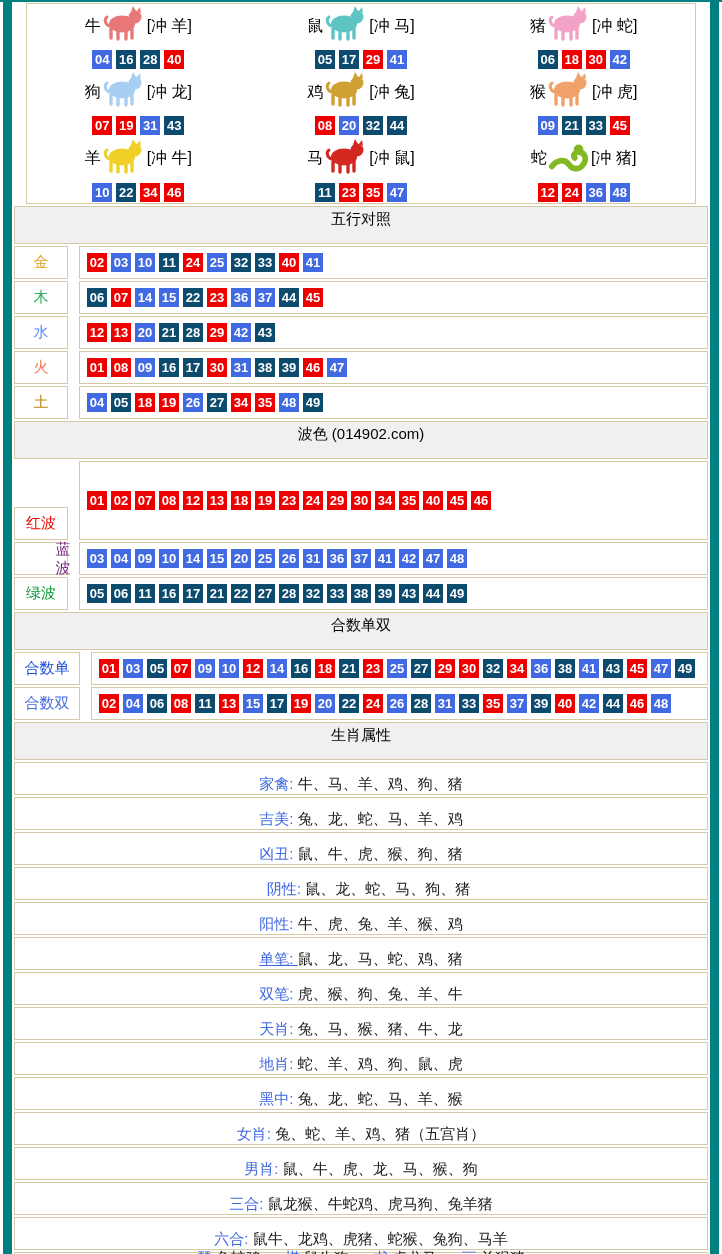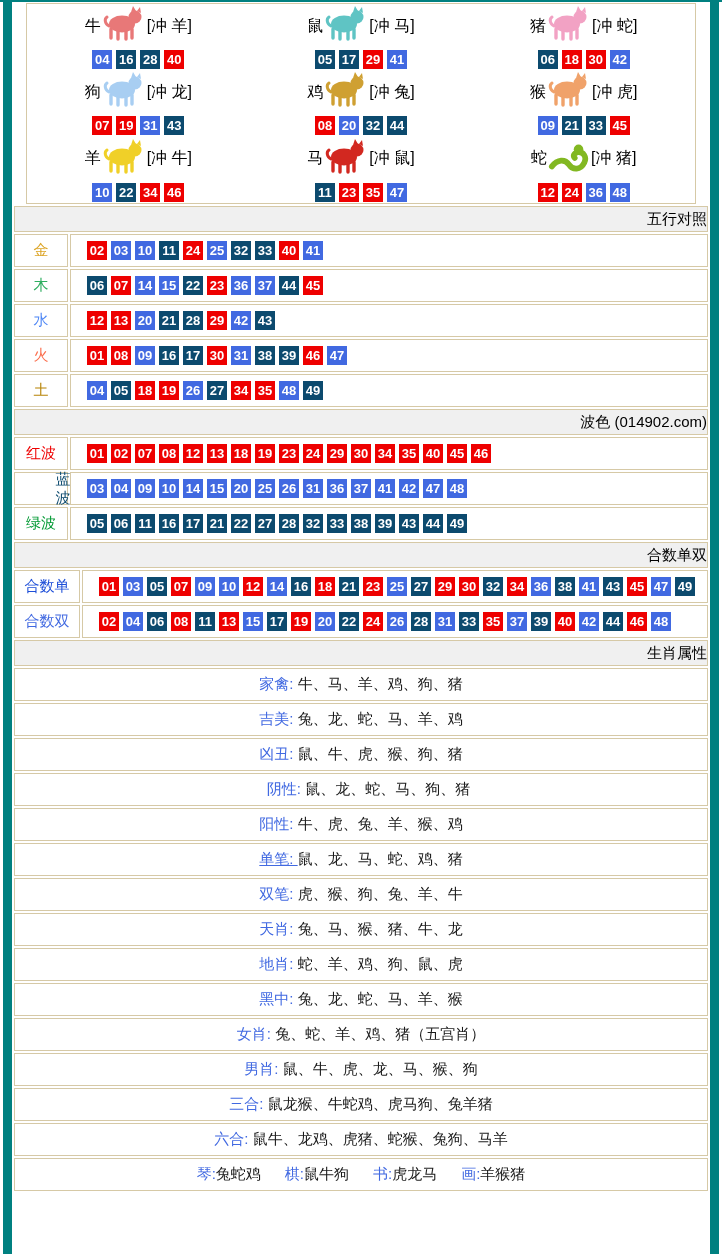--- a/index.html
+++ b/index.html
@@ -28,36 +28,36 @@
   .tile {
     display:inline-block; min-width:20px; padding:0 1px; height:19px; line-height:19px;
     margin:0 2px; text-align:center; color:#fff; font-weight:bold; font-size:13px;
   }
   .t-red   { background:#ee0000; }
   .t-blue  { background:#4169e1; }
   .t-green { background:#0c4a6e; }
 
   
   .sec-header {
-    border:1px solid #d6c9a6; background:#f0f0f0; height:26px; line-height:24px;
-    text-align:right; font-size:15px; margin-bottom:2px;
+    border:1px solid #d6c9a6; background:#f0f0f0; height:38px; line-height:24px;
+    text-align:center; font-size:15px; margin-bottom:2px;
   }
   .num-row { display:flex; margin-bottom:2px; }
   .num-row .lbl {
     width:54px; flex:0 0 54px; border:1px solid #d6c9a6; display:flex;
     align-items:center; justify-content:center; font-size:15px; height:33px;
   }
   .num-row.wide-lbl .lbl { width:66px; flex:0 0 66px; }
   .num-row .vals {
-    flex:1; border:1px solid #d6c9a6; margin-left:2px; display:flex;
-    align-items:center; padding-left:14px; white-space:nowrap; overflow:hidden;
+    flex:1; border:1px solid #d6c9a6; margin-left:11px; display:flex;
+    align-items:center; padding-left:5px; white-space:nowrap; overflow:hidden;
   }
   .attr-row {
     border:1px solid #d6c9a6; height:33px; margin-bottom:2px; display:flex;
-    align-items:center; justify-content:center; font-size:15px; color:#1a1a1a;
+    align-items:flex-end; justify-content:center; font-size:15px; color:#1a1a1a;
     white-space:pre;
   }
   .attr-lbl { color:#4169e1; }
   .arts-pair { margin:16px 12px; }
 </style>
 </head>
 <body>
 
 <div class="frame">
   <div class="edge-top"></div>
@@ -273,21 +273,21 @@
           </div>
         </div>
     </div>
 
     <div class="sec">
       <div class="sec-header">
         <span>波色 (014902.com)</span>
       </div>
       <div>
           <div class="num-row">
-            <div class="lbl" style="color: rgb(238, 0, 0);">红波</div>
+            <div class="lbl" style="color: rgb(238, 0, 0); margin-top: 46px;">红波</div>
             <div class="vals">
               <span class="tile t-red">01</span>
               <span class="tile t-red">02</span>
               <span class="tile t-red">07</span>
               <span class="tile t-red">08</span>
               <span class="tile t-red">12</span>
               <span class="tile t-red">13</span>
               <span class="tile t-red">18</span>
               <span class="tile t-red">19</span>
               <span class="tile t-red">23</span>
@@ -295,21 +295,21 @@
               <span class="tile t-red">29</span>
               <span class="tile t-red">30</span>
               <span class="tile t-red">34</span>
               <span class="tile t-red">35</span>
               <span class="tile t-red">40</span>
               <span class="tile t-red">45</span>
               <span class="tile t-red">46</span>
             </div>
           </div>
           <div class="num-row">
-            <div class="lbl" style="color: #0c4a6e; padding-left: 44px;">蓝波</div>
+            <div class="lbl" style="color: #701a75; padding-left: 44px;">蓝波</div>
             <div class="vals">
               <span class="tile t-blue">03</span>
               <span class="tile t-blue">04</span>
               <span class="tile t-blue">09</span>
               <span class="tile t-blue">10</span>
               <span class="tile t-blue">14</span>
               <span class="tile t-blue">15</span>
               <span class="tile t-blue">20</span>
               <span class="tile t-blue">25</span>
               <span class="tile t-blue">26</span>

